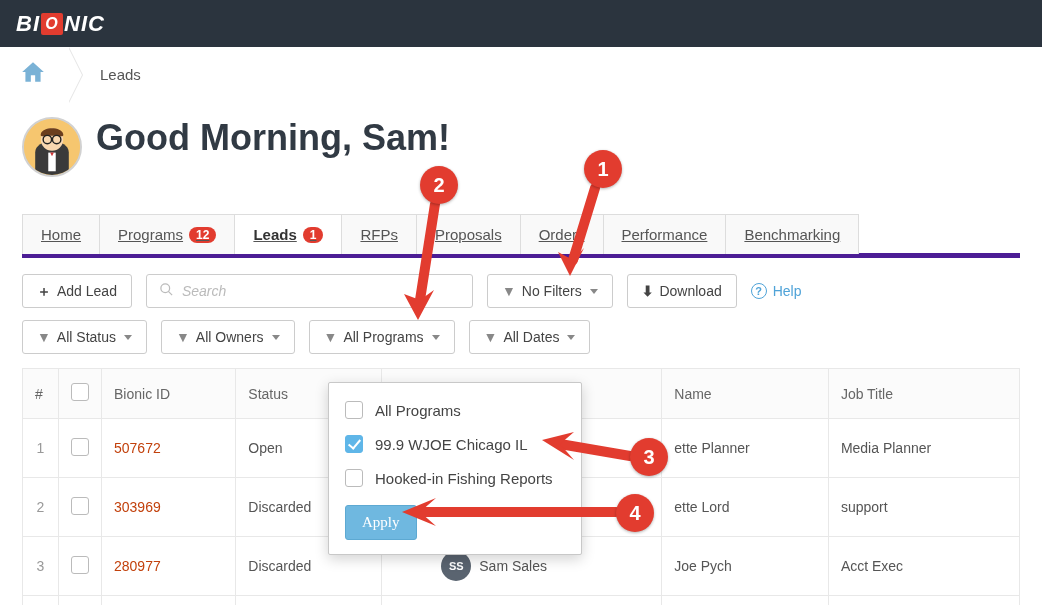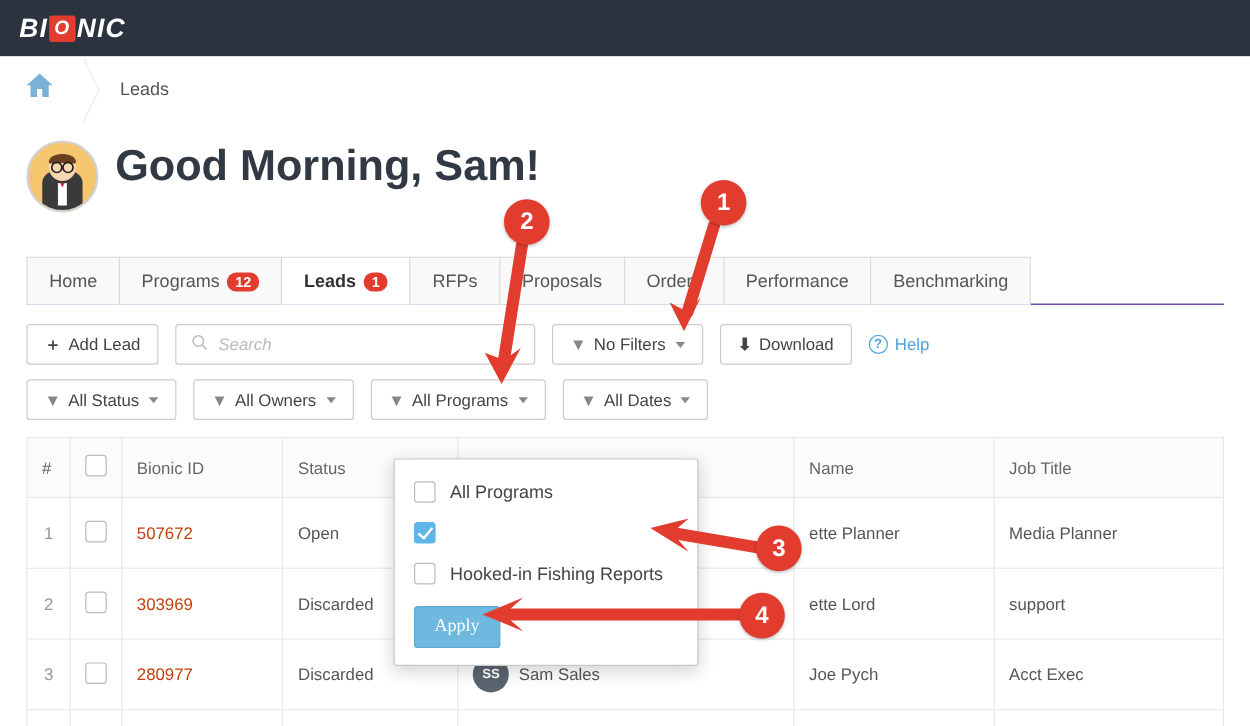--- a/index.html
+++ b/index.html
@@ -17,50 +17,50 @@
 .crumb-text { color:#555; font-size:15px; }
 
 .content { padding: 0 22px; }
 
 .greeting-row { display:flex; align-items:flex-start; margin: 14px 0 36px 0; }
 .avatar { width:60px; height:60px; border-radius:50%; background:#f6c66f; border:2px solid #d1d1d1; display:flex; align-items:center; justify-content:center; overflow:hidden; margin-right:14px; }
 .avatar svg { width:60px; height:60px; }
 .greeting { font-size:36px; font-weight:700; color:#313a44; }
 
 
-.tabs { display:flex; border-bottom:1px solid #4c1d95; }
+.tabs { display:flex; border-bottom:5px solid #4c1d95;text-decoration:underline; }
 .tab { border:1px solid #ddd; border-bottom:none; background:#f9f9f9; padding:11px 18px; font-size:15px; color:#555; position:relative; top:1px; margin-right:-1px; cursor:pointer; display:flex; align-items:center; }
 .tab.active { background:#fff; font-weight:700; color:#333; z-index:2; }
 .badge-red { background:#e23c2f; color:#fff; border-radius:10px; padding:1px 7px; font-size:12px; font-weight:700; margin-left:6px; }
 
 
 .toolbar { display:flex; align-items:center; margin:16px 0 12px 0; gap:14px; }
 .btn { border:1px solid #ccc; background:#fff; padding:9px 14px; font-size:14px; color:#444; border-radius:3px; cursor:pointer; display:inline-flex; align-items:center; gap:6px; line-height:1; }
-.search-box { border:1px solid #ccc; border-radius:3px; display:flex; align-items:center; padding:7px 12px; width:300px; color:#aaa; }
+.search-box { border:1px solid #ccc; border-radius:3px; display:flex; align-items:center; padding:7px 12px; width:327px; color:#aaa; }
 .search-box input { border:none; outline:none; font-size:14px; flex:1; color:#555; font-style:italic; }
 .search-box input::placeholder { color:#bbb; font-style:italic; }
 .help-link { color:#4fa3d8; text-decoration:none; display:flex; align-items:center; gap:6px; }
 .help-q { border:1.5px solid #4fa3d8; border-radius:50%; width:16px; height:16px; display:inline-flex; align-items:center; justify-content:center; font-size:11px; font-weight:700; }
 .caret { display:inline-block; width:0; height:0; border-left:4px solid transparent; border-right:4px solid transparent; border-top:5px solid #888; margin-left:2px; }
 .filter-ic { color:#888; }
 .dl-ic, .plus-ic { font-weight:700; }
 
 
 .filter-row { display:flex; gap:14px; margin-bottom:14px; }
 
 
 .table { width:100%; border-collapse:collapse; }
 .table th, .table td { text-align:left; padding:14px 12px; border:1px solid #e8e8e8; font-size:14px; color:#555; }
 .table th { background:#fbfbfb; font-weight:400; color:#666; }
 .table td.num { color:#999; text-align:center; width:36px; }
 .chk { width:18px; height:18px; border:1px solid #bbb; border-radius:3px; background:#fff; display:inline-block; position:relative; }
 .chk.checked { background:#5fb6e8; border-color:#5fb6e8; }
 .chk.checked::after { content:""; position:absolute; left:5px; top:1px; width:5px; height:10px; border:solid #fff; border-width:0 2.5px 2.5px 0; transform:rotate(40deg); }
 .bid { color:#c2410c; }
-.owner-pill { width:30px; height:30px; border-radius:50%; background:#5a6470; color:#fff; font-size:11px; font-weight:700; display:inline-flex; align-items:center; justify-content:center; margin-right:8px; }
+.owner-pill { width:30px; height:30px; border-radius:50%; background:#5a6470; color:#fff; font-size:11px; font-weight:700; display:inline-flex; align-items:center; justify-content:center; margin-right:8px;margin-left:47px; }
 .owner-cell { display:flex; align-items:center; }
 
 
 .dd-panel { position:absolute; left:328px; top:382px; width:254px; background:#fff; border:1px solid #c8c8c8; border-radius:2px; box-shadow:0 4px 14px rgba(0,0,0,0.18); z-index:50; padding:10px 0; }
 .dd-item { display:flex; align-items:center; gap:12px; padding:8px 16px; font-size:15px; color:#444; cursor:pointer; }
 .dd-apply { margin:10px 16px 4px 16px; }
 .btn-apply { background:#6fb8e0; border:1px solid #5da9d2; color:#fff; padding:8px 16px; border-radius:3px; font-size:15px; cursor:pointer;font-family:Liberation Serif, serif; }
 
 
 .anno-circle { position:absolute; width:38px; height:38px; border-radius:50%; background:#e23c2f; color:#fff; font-size:20px; font-weight:700; display:flex; align-items:center; justify-content:center; z-index:100; box-shadow:0 1px 3px rgba(0,0,0,0.3); }
@@ -257,20 +257,21 @@
   </table>
 </div>
 
 <div class="dd-panel">
   <div class="dd-item">
     <span class="chk"></span>
     <span>All Programs</span>
   </div>
   <div class="dd-item">
     <span class="chk checked"></span>
+    <span>99.9 WJOE Chicago IL</span>
   </div>
   <div class="dd-item">
     <span class="chk"></span>
     <span>Hooked-in Fishing Reports</span>
   </div>
   <div class="dd-apply">
     <button class="btn-apply"><span>Apply</span></button>
   </div>
 </div>
 

